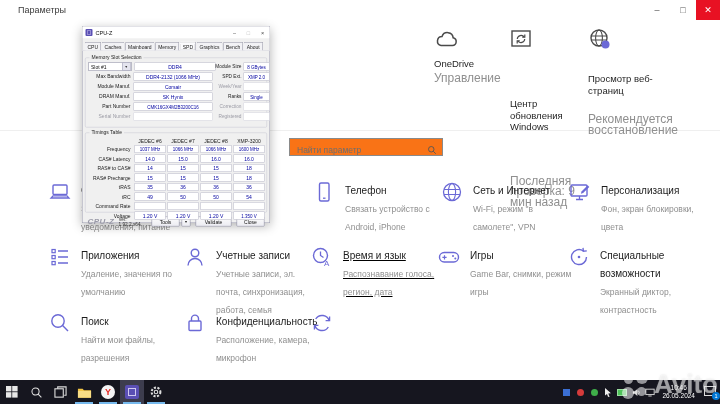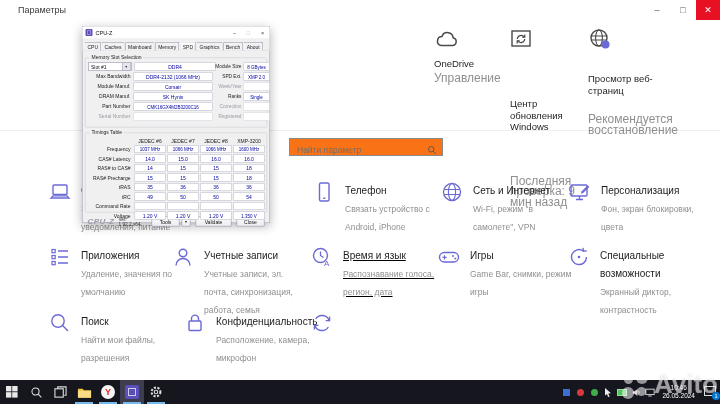--- a/index.html
+++ b/index.html
@@ -232,21 +232,21 @@
             <rect x="4" y="10.5" width="3.2" height="3.2" fill="none" stroke="#6b69d6" stroke-width="1.2"></rect>
             <rect x="4" y="16.5" width="3.2" height="3.2" fill="none" stroke="#6b69d6" stroke-width="1.2"></rect>
             <path d="M10 6h10M10 12h10M10 18h10" stroke="#6b69d6" stroke-width="1.3"></path>
           </svg>
       </span>
       <span style="width:108px;">
         <span class="tt">Приложения</span><br>
         <span class="ts">Удаление, значения по умолчанию</span>
       </span>
     </div>
-    <div class="tile" style="left:171px;top:245px;">
+    <div class="tile" style="left:183px;top:245px;">
       <span class="gi">
         <svg width="24" height="24" viewBox="0 0 24 24">
             <circle cx="12" cy="8" r="3.8" fill="none" stroke="#6b69d6" stroke-width="1.4"></circle>
             <path d="M5 20.5a7 7 0 0 1 14 0" fill="none" stroke="#6b69d6" stroke-width="1.4"></path>
           </svg>
       </span>
       <span style="width:104px;">
         <span class="tt">Учетные записи</span><br>
         <span class="ts">Учетные записи, эл. почта, синхронизация, работа, семья</span>
       </span>

